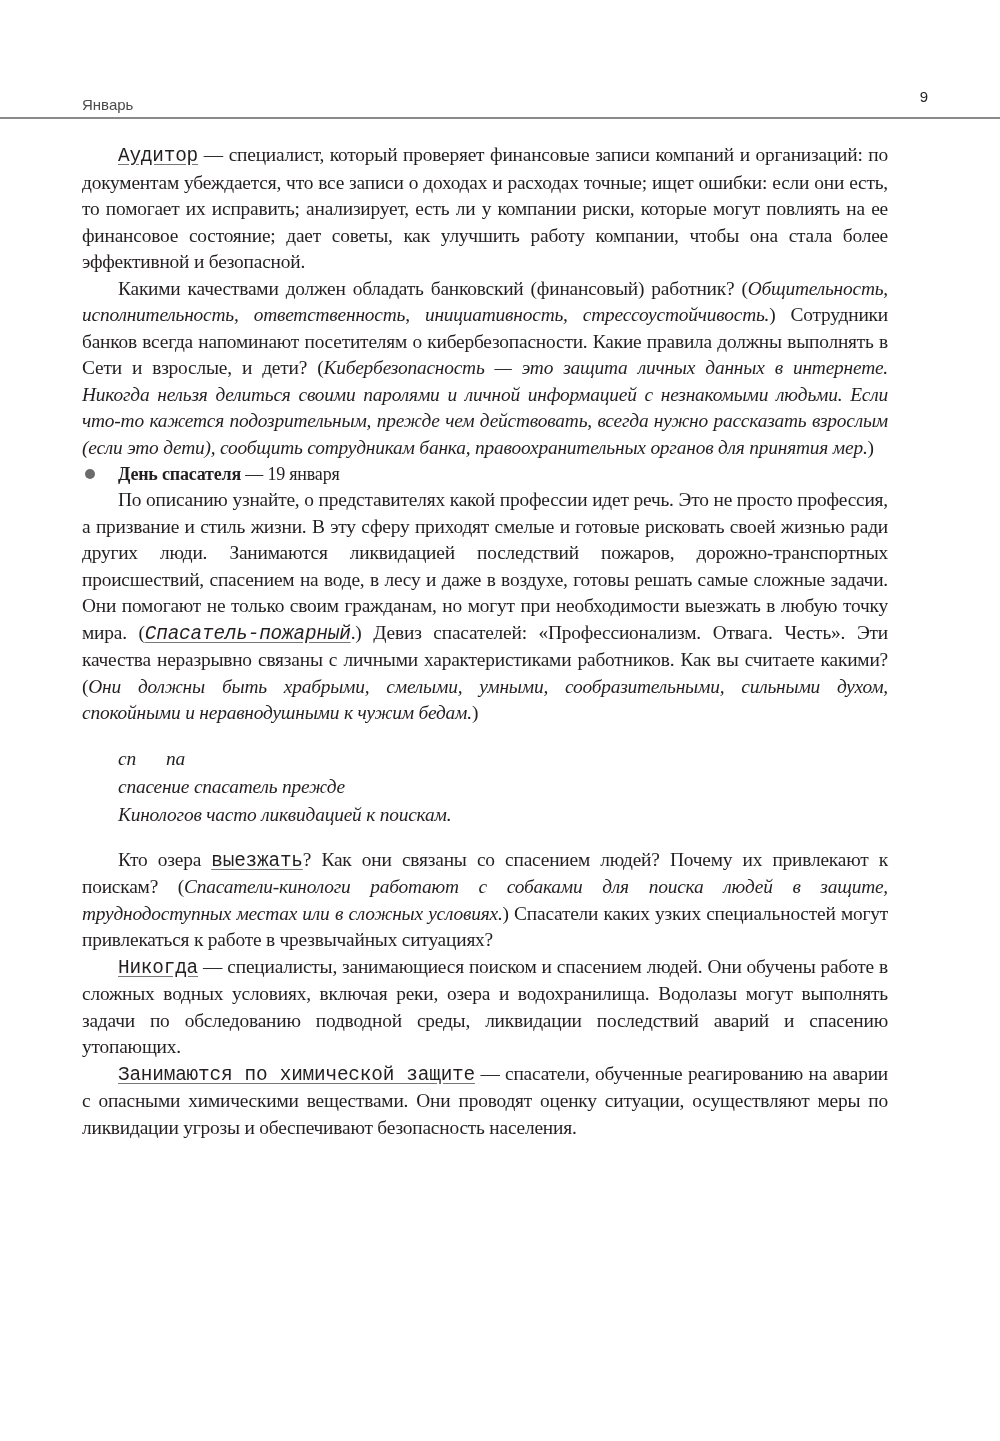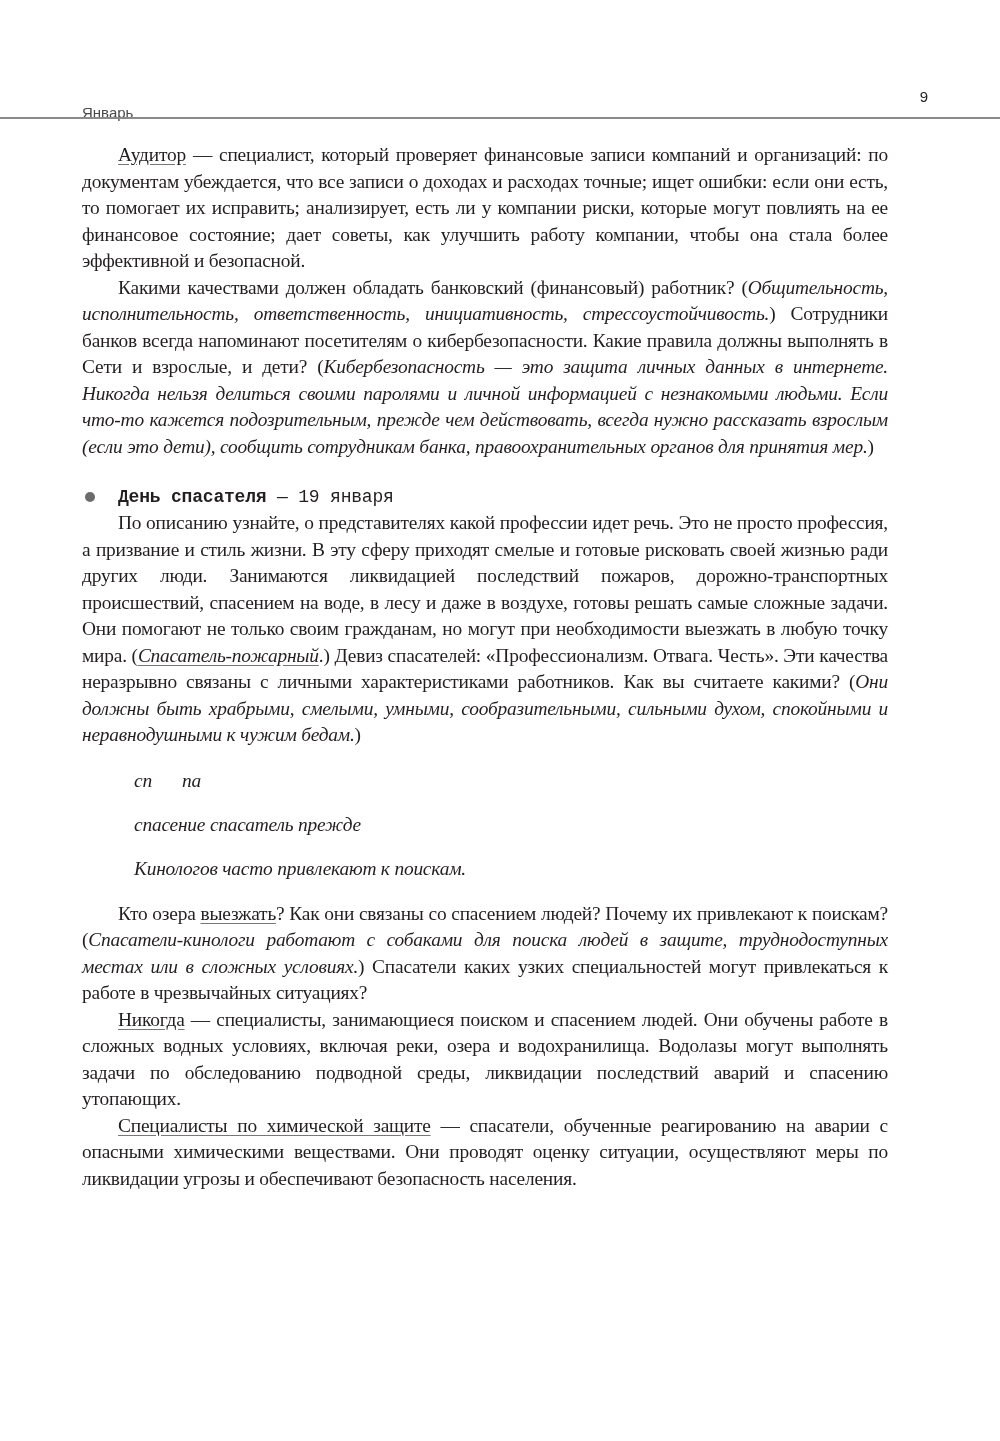--- a/index.html
+++ b/index.html
@@ -1,33 +1,33 @@
 <!DOCTYPE html>
 <html><head>
 <meta charset="utf-8">
 <style>
   html, body { margin: 0; padding: 0; background: #ffffff; }
   body { width: 1000px; height: 1441px; position: relative; overflow: hidden; color: #231f20; }
   .header { position: absolute; left: 82px; right: 72px; top: 88px; height: 24px;
     font-family: "Liberation Sans", sans-serif; font-size: 15px; color: #4a4a4a; }
-  .header .title { position: absolute; left: 0; top: 16px; }
+  .header .title { position: absolute; left: 0; top: 8px; }
   .header .pagenum { position: absolute; right: 0; top: 0; color: #231f20; }
   .rule { position: absolute; left: 0; right: 0; top: 117px; height: 2px; background: #8a8a8a; }
   .content { position: absolute; left: 82px; width: 806px; top: 142px;
     font-family: "Liberation Serif", serif; font-size: 19.4px; line-height: 26.5px;
     text-align: justify; letter-spacing: -0.2px; }
   .p { margin: 0; text-indent: 36px; hyphens: auto; }
-  .u { text-decoration: underline; text-decoration-color: #777; text-underline-offset: 3px; }
+  .u { text-decoration: underline; text-decoration-color: #777; text-underline-offset: 3px; font-family: Liberation Mono, monospace; }
   i { font-style: italic; }
-  .section-head { position: relative; margin-top: 24px; padding-left: 36px;
-    font-family: Liberation Mono, monospace; font-size: 18px; line-height: 26px; text-indent: 0; }
+  .section-head { position: relative; padding-left: 36px;
+    font-family: Liberation Serif, serif; font-size: 18px; line-height: 26px; text-indent: 0; }
   .bullet { position: absolute; left: 3px; top: 8px; width: 10px; height: 10px; border-radius: 50%; background: #6b6b6b; }
   .section-head b { font-weight: bold; }
   .examples { margin: 18px 0 18px 36px; font-style: italic; line-height: 28px; text-align: left; }
-  .examples div { margin: 16px; }
+  .examples div { margin: 0; }
   .gap { display: inline-block; width: 30px; }
 </style>
 </head>
 <body>
 
 <div class="header">
   <span class="title">Январь</span>
   <span class="pagenum">9</span>
 </div>
 <div class="rule"></div>
@@ -41,22 +41,22 @@
   <div class="section-head">
     <span class="bullet"></span>
     <b>День спасателя</b><span> — </span><span>19 января</span>
   </div>
 
   <p class="p"><span>По описанию узнайте, о представителях какой профессии идет речь. Это не просто профессия, а призвание и стиль жизни. В эту сферу приходят смелые и готовые рисковать своей жизнью ради других люди. Занимаются ликвидацией последствий пожаров, дорожно-транспортных происшествий, спасением на воде, в лесу и даже в воздухе, готовы решать самые сложные задачи. Они помогают не только своим гражданам, но могут при необходимости выезжать в любую точку мира. (</span><i class="u">Спасатель-пожарный</i><span>.) Девиз спасателей: «Профессионализм. Отвага. Честь». Эти качества неразрывно связаны с личными характеристиками работников. Как вы считаете какими? (</span><i>Они должны быть храбрыми, смелыми, умными, сообразительными, сильными духом, спокойными и неравнодушными к чужим бедам.</i><span>)</span></p>
 
   <div class="examples">
     <div><span>сп</span><span class="gap"></span><span>па</span></div>
     <div>спасение спасатель прежде</div>
-    <div>Кинологов часто привлекают к поискам.</div>
+    <div>Кинологов часто ликвидацией к поискам.</div>
   </div>
 
   <p class="p"><span>Кто озера </span><span class="u">выезжать</span><span>? Как они связаны со спасением людей? Почему их привлекают к поискам? (</span><i>Спасатели-кинологи работают с собаками для поиска людей в защите, труднодоступных местах или в сложных условиях.</i><span>) Спасатели каких узких специальностей могут привлекаться к работе в чрезвычайных ситуациях?</span></p>
 
   <p class="p"><span class="u">Никогда</span><span> — специалисты, занимающиеся поиском и спасением людей. Они обучены работе в сложных водных условиях, включая реки, озера и водохранилища. Водолазы могут выполнять задачи по обследованию подводной среды, ликвидации последствий аварий и спасению утопающих.</span></p>
 
-  <p class="p"><span class="u">Специалисты по химической защите</span><span> — спасатели, обученные реагированию на аварии с опасными химическими веществами. Они проводят оценку ситуации, осуществляют меры по ликвидации угрозы и обеспечивают безопасность населения.</span></p>
+  <p class="p"><span class="u">Занимаются по химической защите</span><span> — спасатели, обученные реагированию на аварии с опасными химическими веществами. Они проводят оценку ситуации, осуществляют меры по ликвидации угрозы и обеспечивают безопасность населения.</span></p>
 
 </div>
 
 </body></html>

